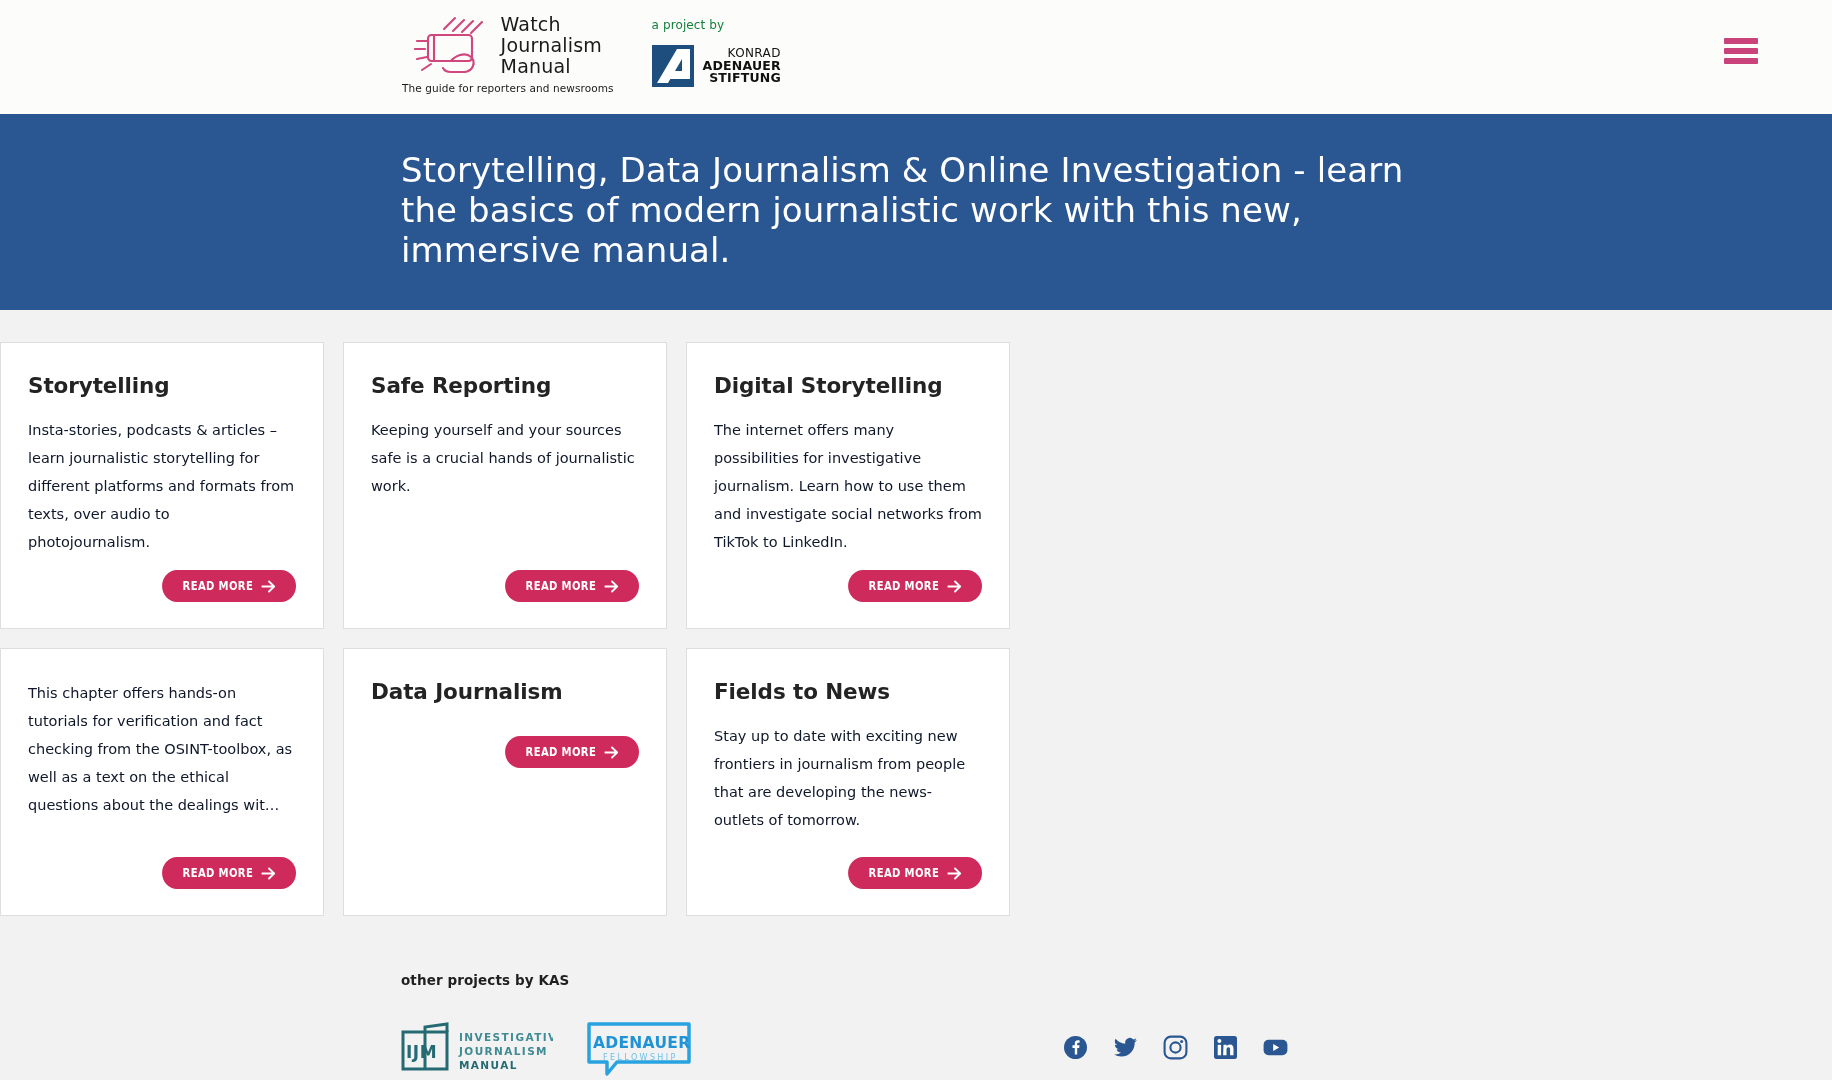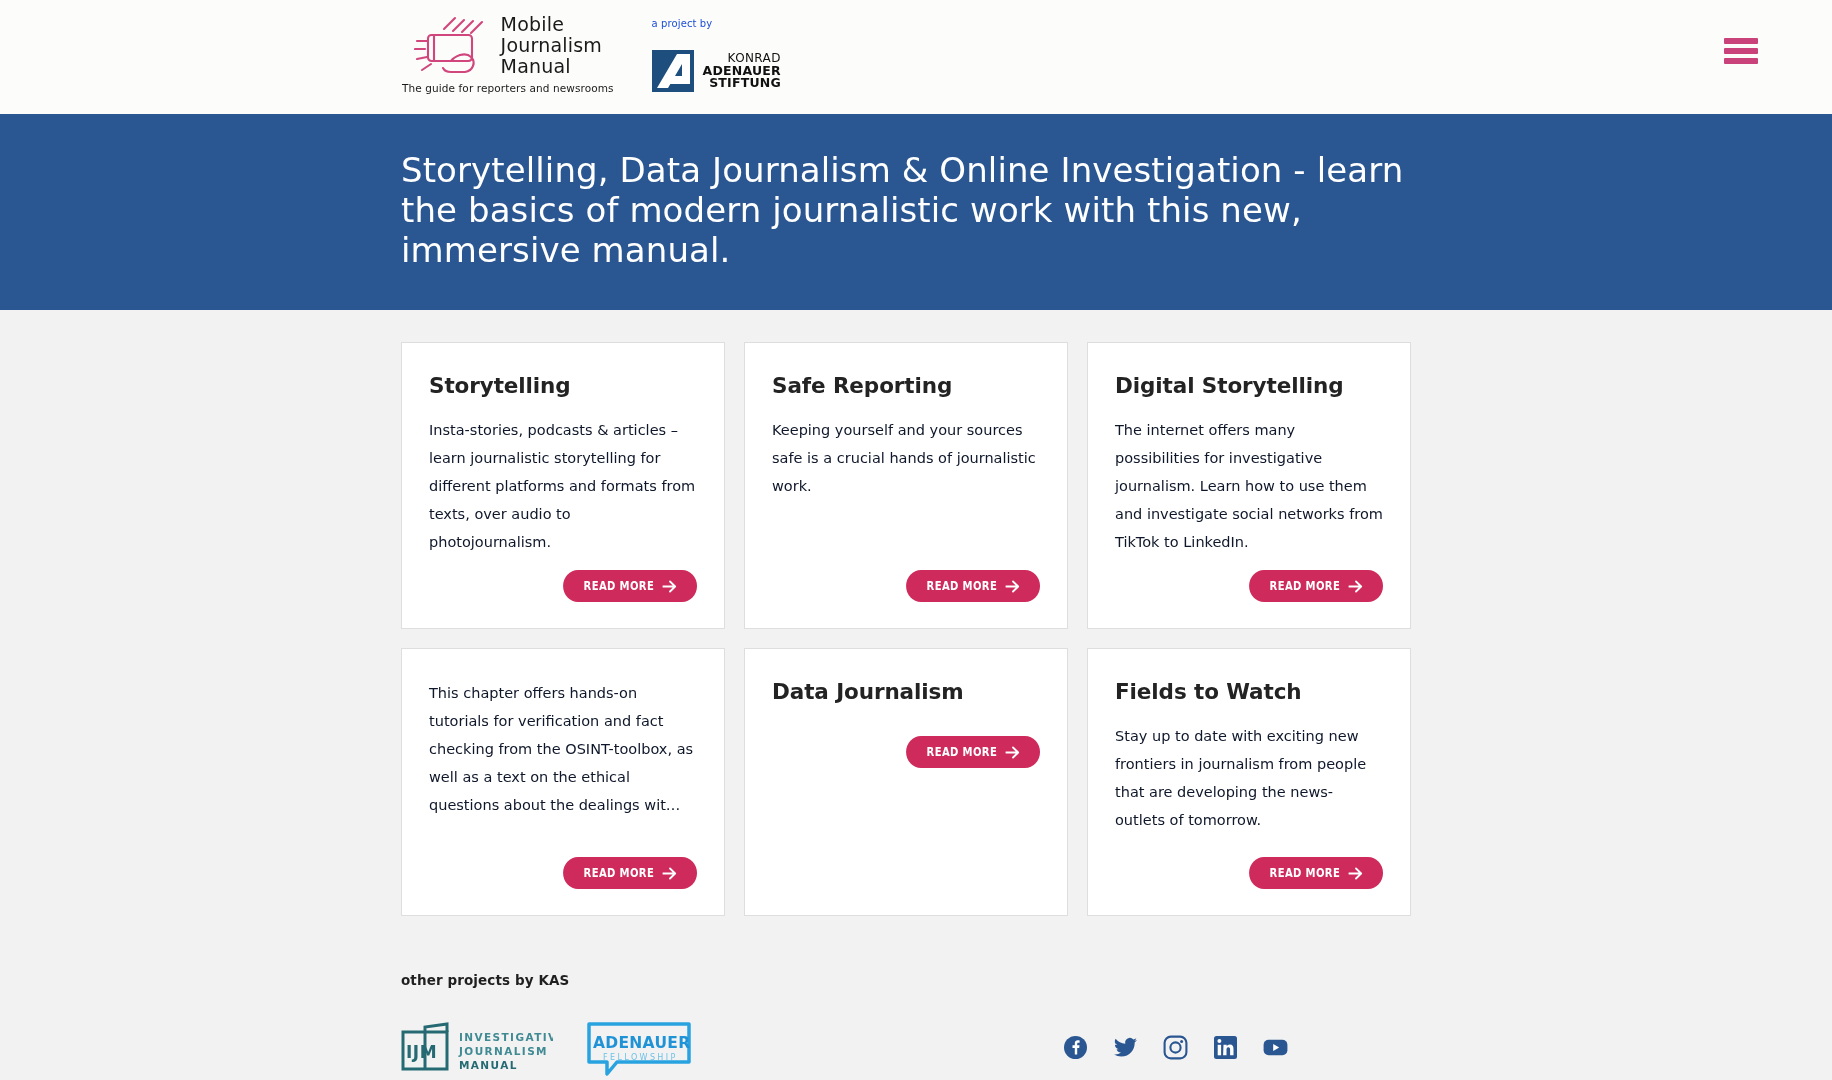--- a/index.html
+++ b/index.html
@@ -50,23 +50,23 @@
     margin-top: 5px;
     font-size: 10.5px;
     color: #1a1a1a;
     letter-spacing: .1px;
     white-space: nowrap;
   }
 
   
   .project-by { display: flex; flex-direction: column; padding-top: 4px; }
   .project-by-label {
-    font-size: 10px;
-    color: #1d4ed8;
-    margin-bottom: 21px;
+    font-size: 12px;
+    color: #15803d;
+    margin-bottom: 13px;
     letter-spacing: .1px;
   }
   .kas-lockup { display: flex; align-items: center; text-align: right; }
   .kas-mark { width: 42px; height: 42px; flex: none; }
   .kas-words {
     margin-left: 9px;
     line-height: 12.5px;
     color: #111;
     white-space: nowrap;
   }
@@ -109,21 +109,20 @@
     letter-spacing: .1px;
   }
 
   
   .content {
     background: #f2f2f2;
     padding: 32px 0 0 0;
   }
   .grid {
     width: 1010px;
-    margin-left: 401px;
     display: grid;
     grid-template-columns: repeat(3, 324px);
     column-gap: 19px;
     row-gap: 19px;
   }
   .card {
     background: #ffffff;
     border: 1px solid #dedede;
     padding: 30px 27px 26px 27px;
     min-height: 268px;
@@ -217,21 +216,21 @@
 
               <rect x="14" y="20" width="44" height="26" rx="3.5"></rect>
               <line x1="20" y1="20" x2="20" y2="46"></line>
 
               <path d="M46 40 q7 -2 11 2 q4 4 2 9 q-2 5 -8 6 l-14 0 q-6 0 -8 -4"></path>
               <path d="M46 40 q-6 2 -9 6"></path>
             </g>
           </svg>
         </span>
         <span class="brand-words">
-          <span>Mobile</span><br>
+          <span>Watch</span><br>
           <span>Journalism</span><br>
           <span>Manual</span>
         </span>
       </div>
       <div class="brand-tag">The guide for reporters and newsrooms</div>
     </div>
 
     <div class="project-by">
       <div class="project-by-label">a project by</div>
       <div class="kas-lockup">
@@ -332,21 +331,21 @@
           <span class="arrow">
             <svg viewBox="0 0 17 13" width="17" height="13">
                 <path d="M0 6.5 H12 M8 1.5 L13.5 6.5 L8 11.5" stroke="#fff" stroke-width="2" fill="none" stroke-linecap="round" stroke-linejoin="round"></path>
               </svg>
           </span>
         </button>
       </div>
     </div>
 
     <div class="card">
-      <div class="card-title">Fields to Watch</div>
+      <div class="card-title">Fields to News</div>
       <div class="card-desc">Stay up to date with exciting new frontiers in journalism from people that are developing the news-outlets of tomorrow.</div>
       <div class="card-footer">
         <button class="read-more">
           <span>READ MORE</span>
           <span class="arrow">
             <svg viewBox="0 0 17 13" width="17" height="13">
                 <path d="M0 6.5 H12 M8 1.5 L13.5 6.5 L8 11.5" stroke="#fff" stroke-width="2" fill="none" stroke-linecap="round" stroke-linejoin="round"></path>
               </svg>
           </span>
         </button>

